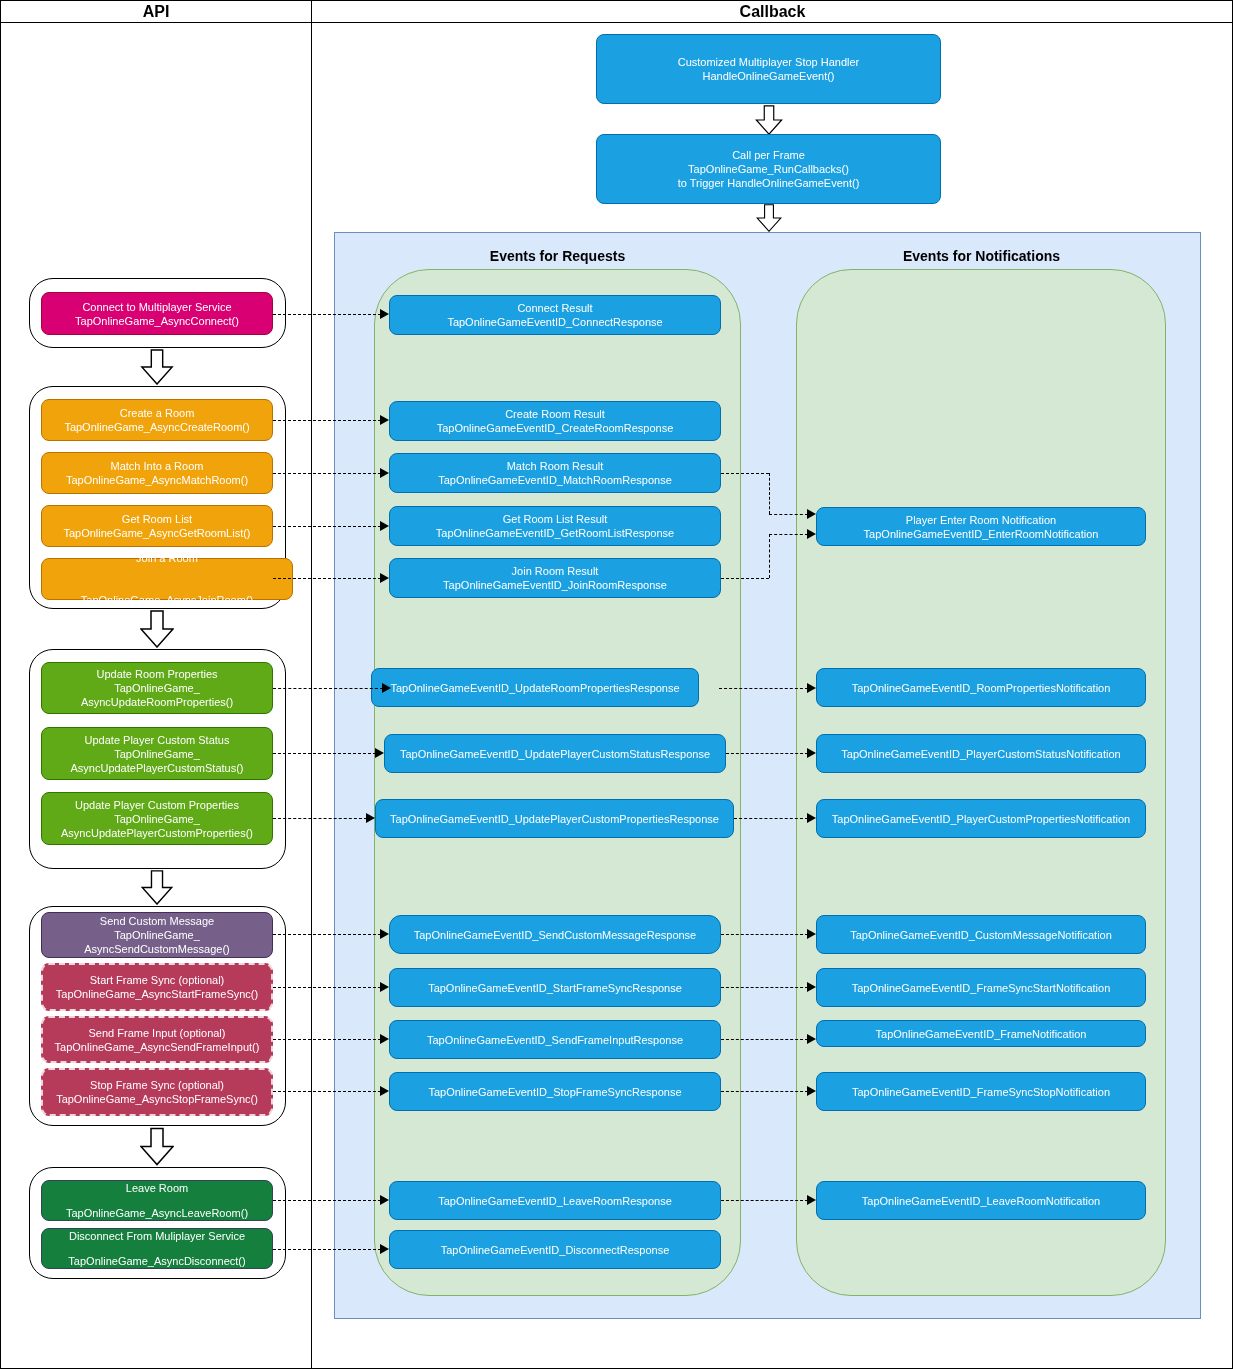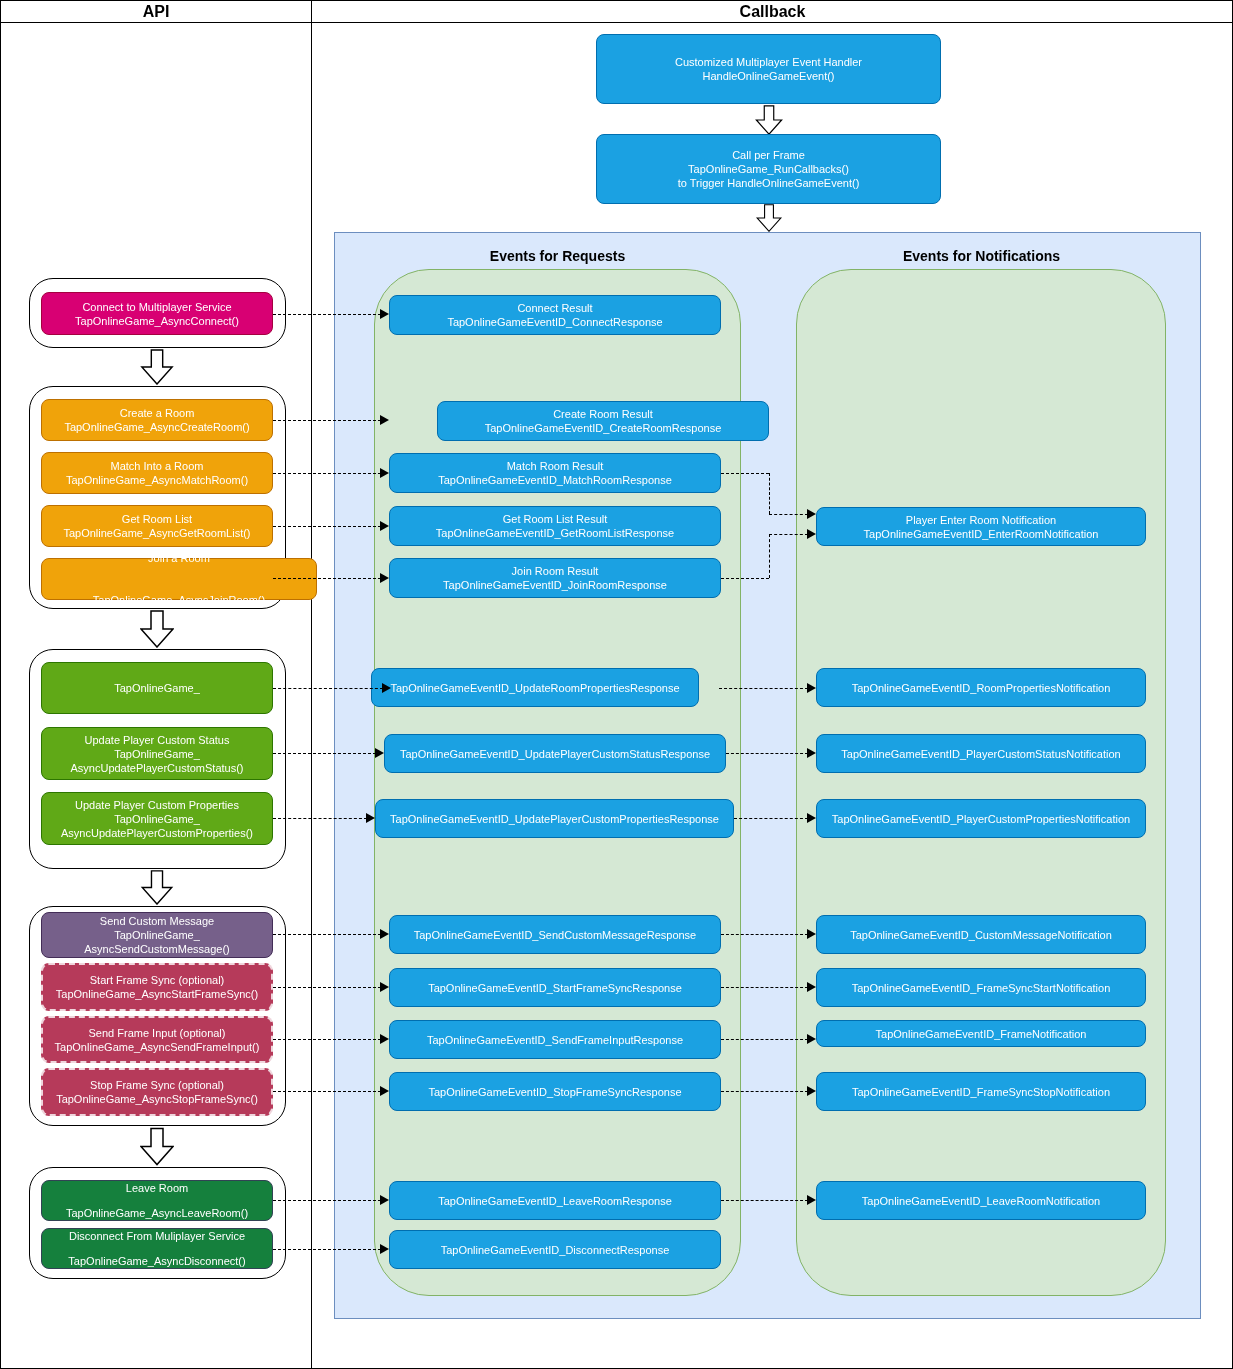--- a/index.html
+++ b/index.html
@@ -41,21 +41,21 @@
 
 <div id="canvas">
 
   <div class="header-row">
     <div class="header-cell hc-api">API</div>
     <div class="header-cell hc-callback">Callback</div>
   </div>
   <div class="col-divider"></div>
 
   <div class="box blue" style="left:595px;top:33px;width:345px;height:70px;">
-    <span class="ln">Customized Multiplayer Event Handler</span>
+    <span class="ln">Customized Multiplayer Stop Handler</span>
     <span class="ln">HandleOnlineGameEvent()</span>
   </div>
   <svg class="flow-arrow" style="left:751px;top:104px;" width="34" height="30" viewBox="0 0 34 38">
       <path d="M11 1 H23 V19 H33 L17 37 L1 19 H11 Z" fill="#fff" stroke="#000" stroke-width="1.5"></path>
     </svg>
   <div class="box blue" style="left:595px;top:133px;width:345px;height:70px;">
     <span class="ln">Call per Frame</span>
     <span class="ln">TapOnlineGame_RunCallbacks()</span>
     <span class="ln">to Trigger HandleOnlineGameEvent()</span>
   </div>
@@ -66,21 +66,21 @@
   <div class="panel-blue"></div>
   <div class="panel-title" style="left:373px;top:247px;">Events for Requests</div>
   <div class="panel-title" style="left:797px;top:247px;">Events for Notifications</div>
   <div class="panel-green pg-req"></div>
   <div class="panel-green pg-not"></div>
 
   <div class="box blue" style="left:388px;top:294px;width:332px;height:40px;">
     <span class="ln">Connect Result</span>
     <span class="ln">TapOnlineGameEventID_ConnectResponse</span>
   </div>
-  <div class="box blue" style="left:388px;top:400px;width:332px;height:40px;margin-left:48px;">
+  <div class="box blue" style="left:388px;top:400px;width:332px;height:40px;">
     <span class="ln">Create Room Result</span>
     <span class="ln">TapOnlineGameEventID_CreateRoomResponse</span>
   </div>
   <div class="box blue" style="left:388px;top:452px;width:332px;height:40px;">
     <span class="ln">Match Room Result</span>
     <span class="ln">TapOnlineGameEventID_MatchRoomResponse</span>
   </div>
   <div class="box blue" style="left:388px;top:505px;width:332px;height:40px;">
     <span class="ln">Get Room List Result</span>
     <span class="ln">TapOnlineGameEventID_GetRoomListResponse</span>
@@ -91,21 +91,21 @@
   </div>
   <div class="box blue" style="left:370px;top:667px;width:328px;height:39px;">
     <span class="ln">TapOnlineGameEventID_UpdateRoomPropertiesResponse</span>
   </div>
   <div class="box blue" style="left:383px;top:733px;width:342px;height:39px;">
     <span class="ln">TapOnlineGameEventID_UpdatePlayerCustomStatusResponse</span>
   </div>
   <div class="box blue" style="left:374px;top:798px;width:359px;height:39px;">
     <span class="ln">TapOnlineGameEventID_UpdatePlayerCustomPropertiesResponse</span>
   </div>
-  <div class="box blue" style="left:388px;top:914px;width:332px;height:39px;">
+  <div class="box blue" style="left:388px;top:914px;width:332px;height:39px;border-radius:12px;">
     <span class="ln">TapOnlineGameEventID_SendCustomMessageResponse</span>
   </div>
   <div class="box blue" style="left:388px;top:967px;width:332px;height:39px;">
     <span class="ln">TapOnlineGameEventID_StartFrameSyncResponse</span>
   </div>
   <div class="box blue" style="left:388px;top:1019px;width:332px;height:39px;">
     <span class="ln">TapOnlineGameEventID_SendFrameInputResponse</span>
   </div>
   <div class="box blue" style="left:388px;top:1071px;width:332px;height:39px;">
     <span class="ln">TapOnlineGameEventID_StopFrameSyncResponse</span>
@@ -161,30 +161,30 @@
     <span class="ln">TapOnlineGame_AsyncCreateRoom()</span>
   </div>
   <div class="box orange" style="left:40px;top:451px;width:232px;height:42px;">
     <span class="ln">Match Into a Room</span>
     <span class="ln">TapOnlineGame_AsyncMatchRoom()</span>
   </div>
   <div class="box orange" style="left:40px;top:504px;width:232px;height:42px;">
     <span class="ln">Get Room List</span>
     <span class="ln">TapOnlineGame_AsyncGetRoomList()</span>
   </div>
-  <div class="box orange" style="left:40px;top:557px;width:276px;height:42px;gap:28px;">
+  <div class="box orange" style="left:40px;top:557px;width:252px;height:42px;gap:28px;">
     <span class="ln">Join a Room</span>
     <span class="ln">TapOnlineGame_AsyncJoinRoom()</span>
   </div>
   <svg class="flow-arrow" style="left:139px;top:609px;" width="34" height="38" viewBox="0 0 34 38">
       <path d="M11 1 H23 V19 H33 L17 37 L1 19 H11 Z" fill="#fff" stroke="#000" stroke-width="1.5"></path>
     </svg>
 
   <div class="group" style="left:28px;top:648px;width:257px;height:220px;"></div>
-  <div class="box greenb" style="left:40px;top:661px;width:232px;height:52px;gap:20px;">
+  <div class="box greenb" style="left:40px;top:661px;width:232px;height:52px;">
     <span class="ln">Update Room Properties</span>
     <span class="ln">TapOnlineGame_</span>
     <span class="ln">AsyncUpdateRoomProperties()</span>
   </div>
   <div class="box greenb" style="left:40px;top:726px;width:232px;height:53px;">
     <span class="ln">Update Player Custom Status</span>
     <span class="ln">TapOnlineGame_</span>
     <span class="ln">AsyncUpdatePlayerCustomStatus()</span>
   </div>
   <div class="box greenb" style="left:40px;top:791px;width:232px;height:53px;">

